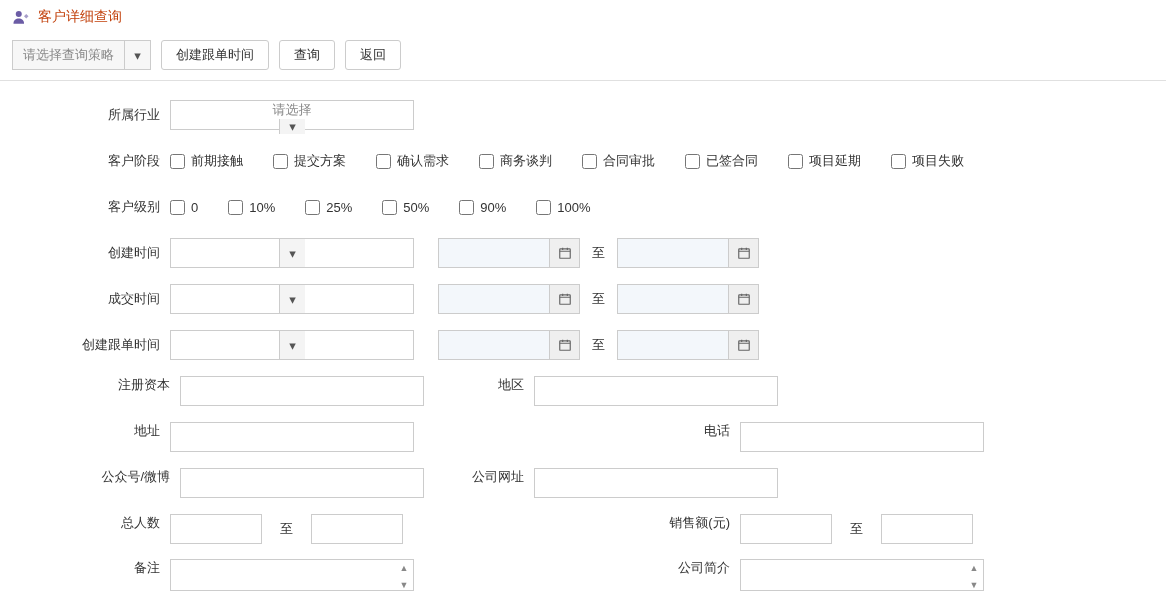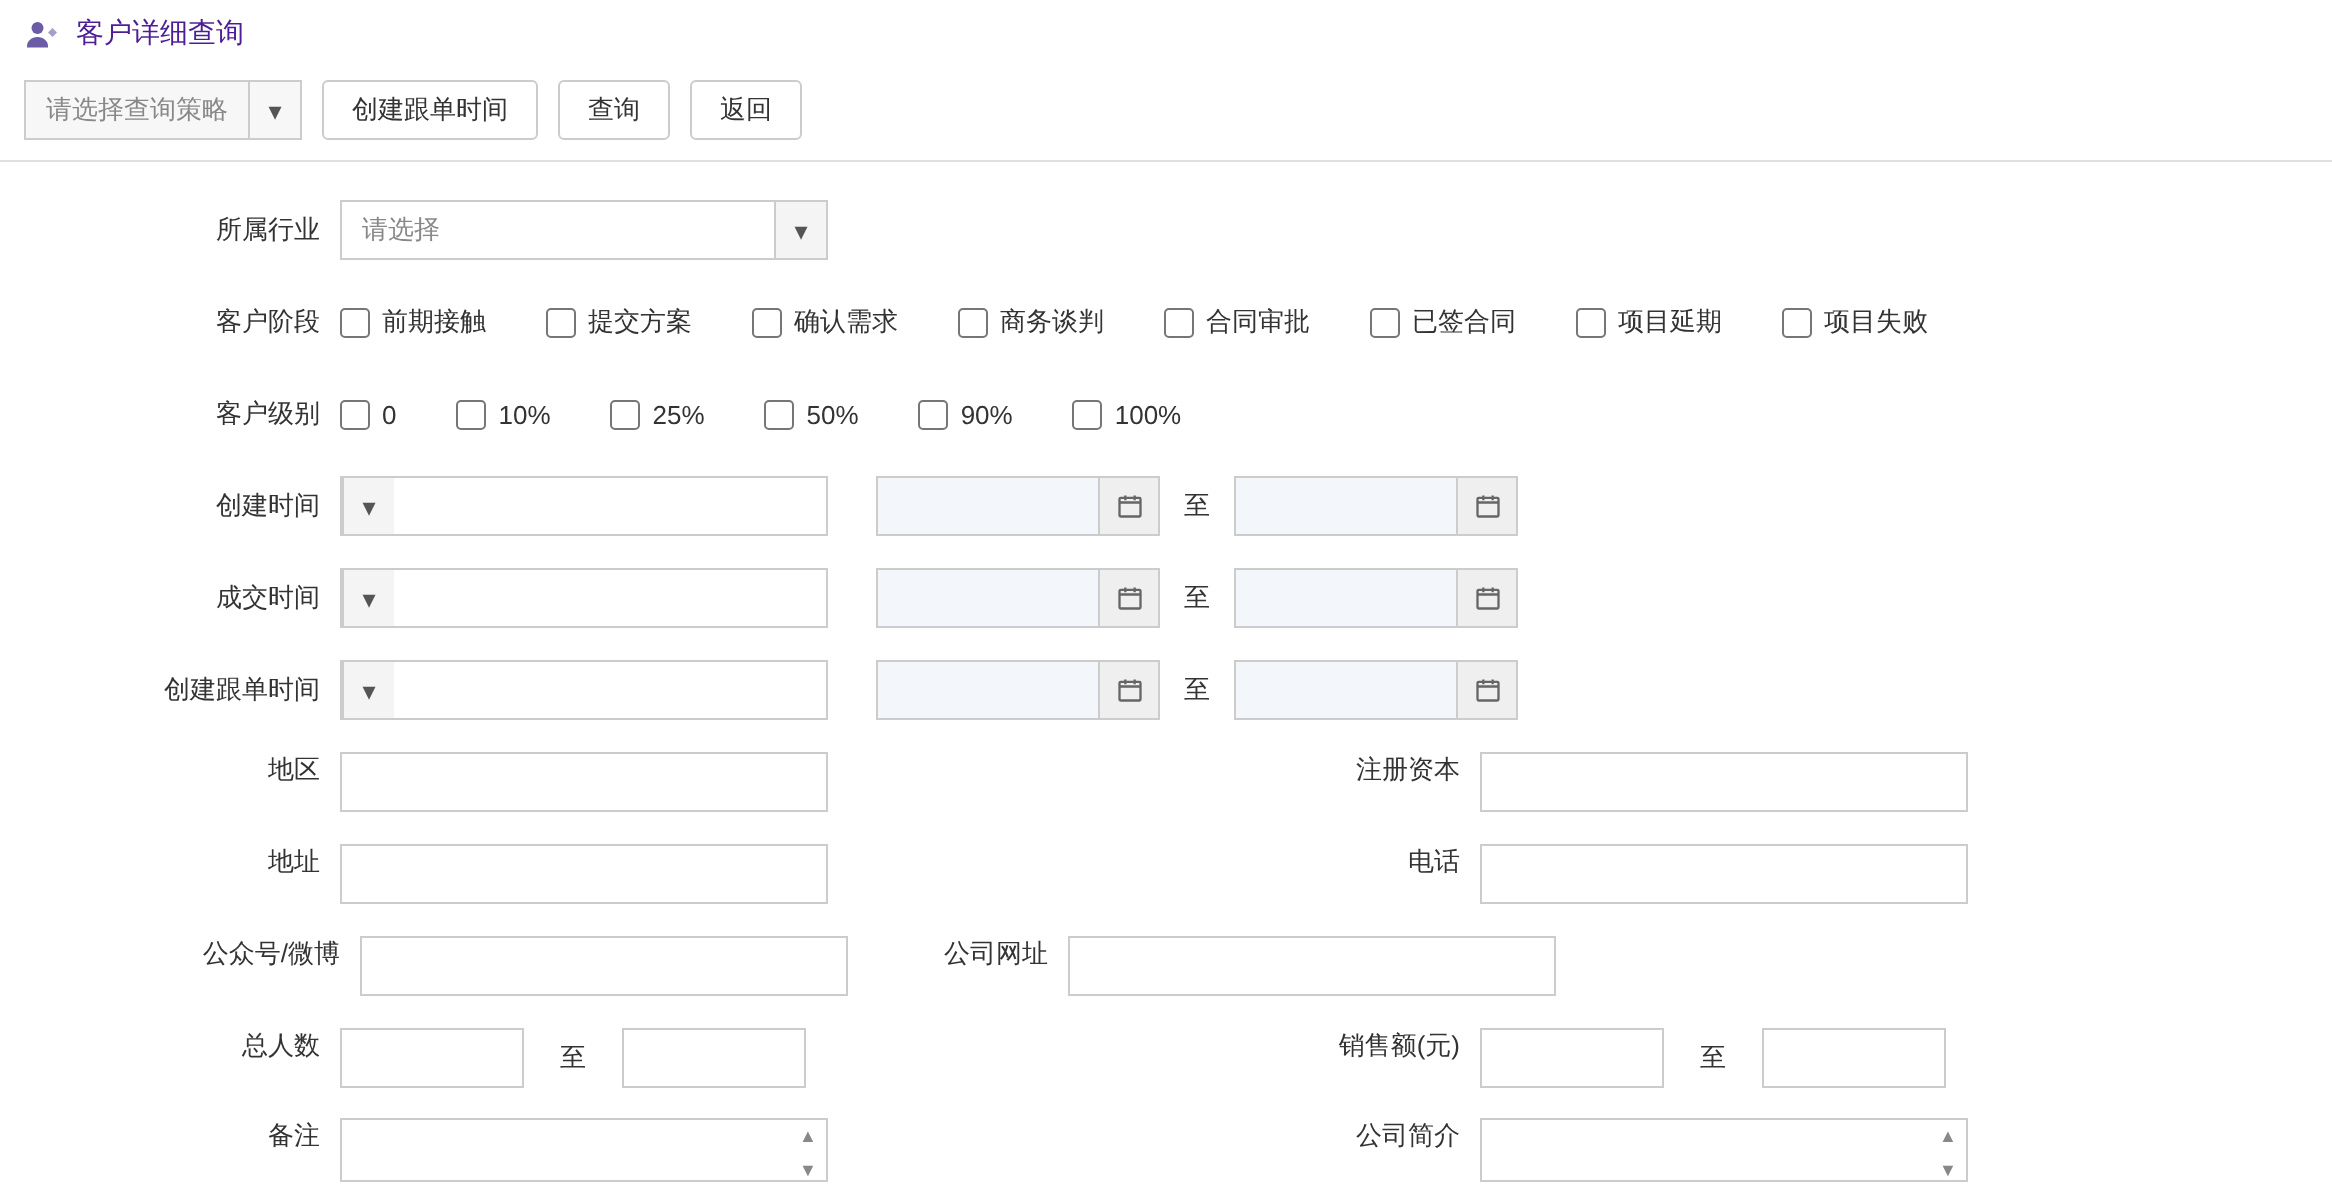--- a/index.html
+++ b/index.html
@@ -9,21 +9,21 @@
   color: #333;
   background: #fff;
 }
 .header {
   display: flex;
   align-items: center;
   padding: 8px 12px;
   gap: 8px;
 }
 .header-icon svg { display: block; }
-.header-title { font-size: 14px; color: #4c1d95; }
+.header-title { font-size: 14px; color: #c2410c; }
 .toolbar-row {
   display: flex;
   align-items: center;
   gap: 10px;
   padding: 6px 12px 10px 12px;
   border-bottom: 1px solid #e0e0e0;
 }
 .strategy-select {
   display: inline-flex;
   align-items: center;
@@ -73,20 +73,21 @@
   color: #333;
   font-size: 13px;
   flex-shrink: 0;
 }
 .dropdown {
   display: inline-flex;
   align-items: center;
   border: 1px solid #ccc;
   height: 30px;
   background: #fff;
+  flex-direction: column;
 }
 .dropdown.wide { width: 244px; }
 .dropdown .dd-text {
   flex: 1;
   padding: 0 10px;
   color: #888;
   font-size: 13px;
 }
 .dropdown .dd-caret {
   width: 26px;
@@ -391,26 +392,26 @@
           <svg width="14" height="14" viewBox="0 0 24 24" fill="none" stroke="#666" stroke-width="2">
               <rect x="3" y="5" width="18" height="16" rx="1"></rect>
               <path d="M3 9h18M8 3v4M16 3v4"></path>
             </svg>
         </span>
       </div>
     </div>
   </div>
 
   <div class="row cols2">
+    <div class="col right">
+      <div class="label">注册资本</div>
+      <input class="text-input" type="text" style="">
+    </div>
     <div class="col left">
       <div class="label">地区</div>
-      <input class="text-input" type="text" style="">
-    </div>
-    <div class="col right">
-      <div class="label">注册资本</div>
       <input class="text-input" type="text" style="">
     </div>
   </div>
 
   <div class="row cols2">
     <div class="col left">
       <div class="label">地址</div>
       <input class="text-input" type="text" style="">
     </div>
     <div class="col right">

